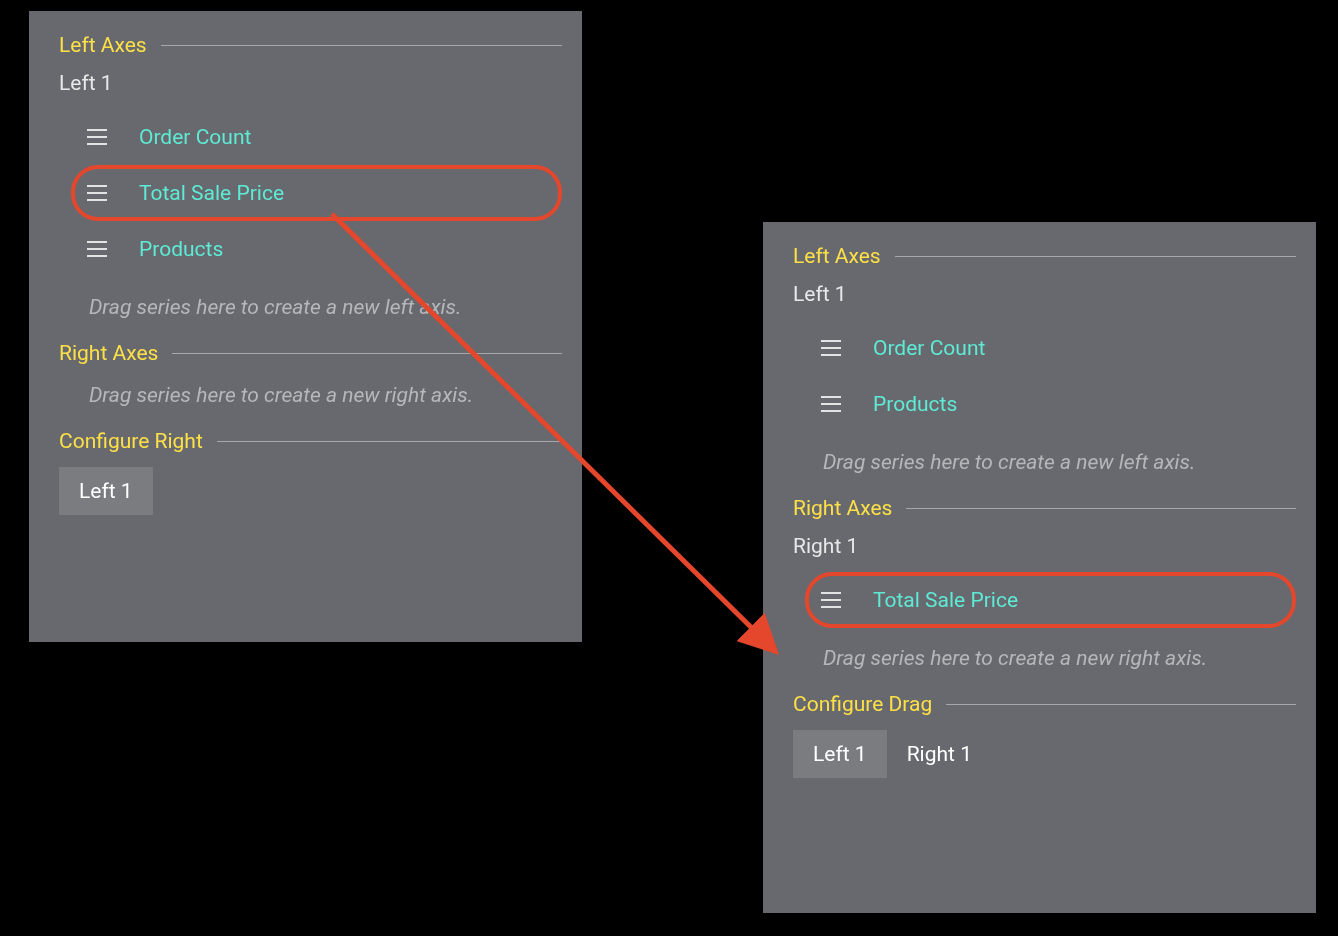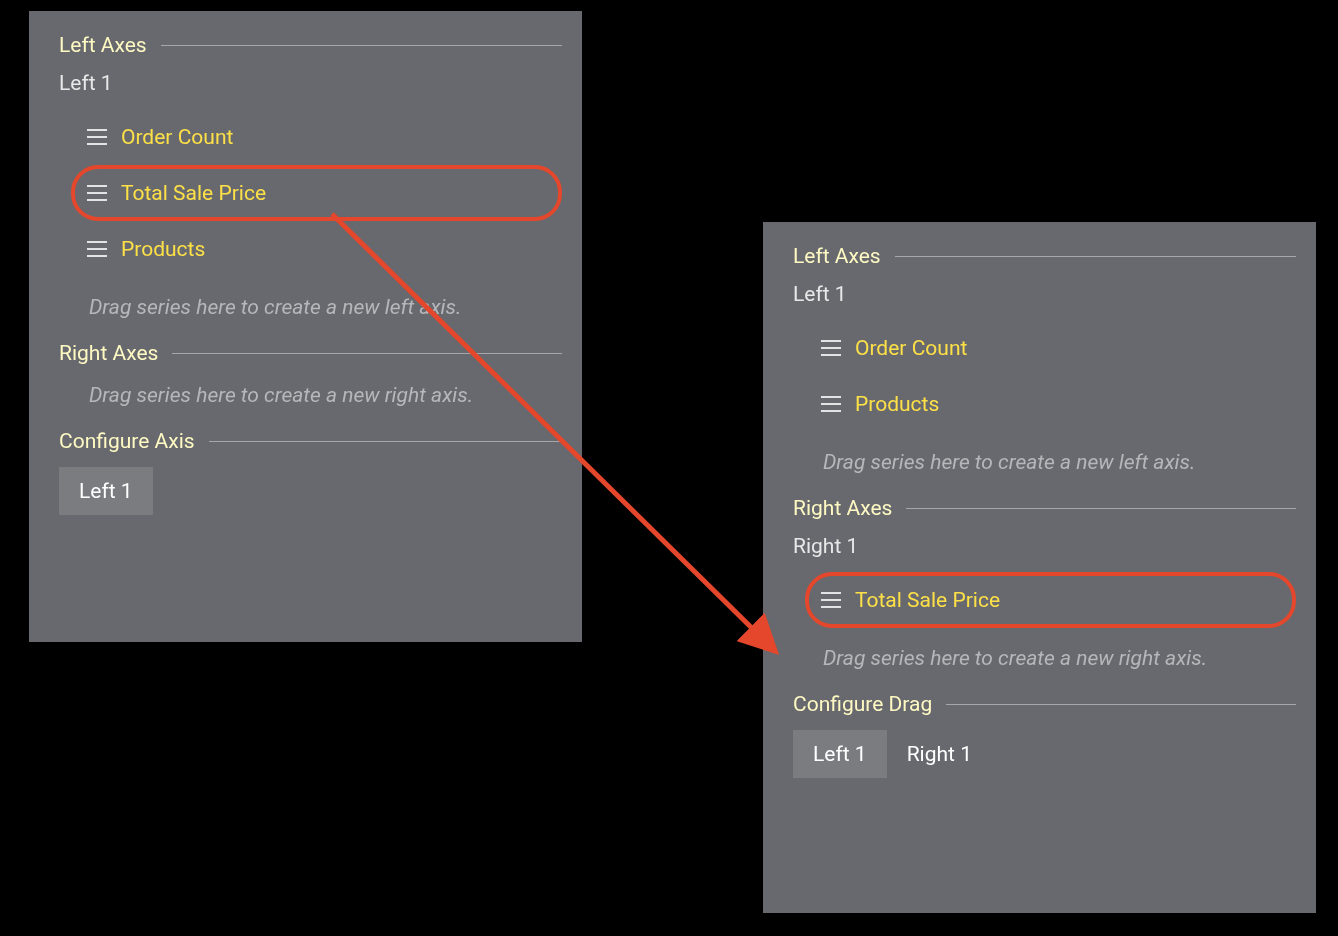--- a/index.html
+++ b/index.html
@@ -23,44 +23,44 @@
     display: flex;
     align-items: center;
     gap: 14px;
     margin-top: 4px;
     margin-bottom: 14px;
     margin-left: 10px;
   }
   .section-title {
     font-size: 21px;
     font-weight: 400;
-    color: #fef9c3;
+    color: #fde047;
     white-space: nowrap;
   }
   .section-line {
     flex: 1;
     height: 1px;
     background: #a5a7ab;
   }
   .axis-name {
     font-size: 21px;
     font-weight: 400;
     color: #e8e8e9;
     margin: 0 0 14px 10px;
   }
   .series-list {
     margin-left: 22px;
   }
   .series-item {
     display: flex;
     align-items: center;
-    gap: 14px;
+    gap: 32px;
     font-size: 21px;
     font-weight: 400;
-    color: #fde047;
+    color: #5eead4;
     padding: 12px 12px;
     border: 4px solid transparent;
     border-radius: 12px;
     box-sizing: border-box;
     cursor: grab;
   }
   .series-item.highlighted {
     border-color: #e4472b;
     border-radius: 27px;
   }
@@ -143,21 +143,21 @@
   </div>
   <div class="drop-hint">Drag series here to create a new left axis.</div>
 
   <div class="section-header">
     <span class="section-title">Right Axes</span>
     <span class="section-line"></span>
   </div>
   <div class="drop-hint">Drag series here to create a new right axis.</div>
 
   <div class="section-header">
-    <span class="section-title">Configure Axis</span>
+    <span class="section-title">Configure Right</span>
     <span class="section-line"></span>
   </div>
   <div class="tabs">
     <div class="tab active">Left 1</div>
   </div>
 </div>
 
 <div class="panel" style="left:763px; top:222px; width:553px; height:691px;">
 
   <div class="section-header">

